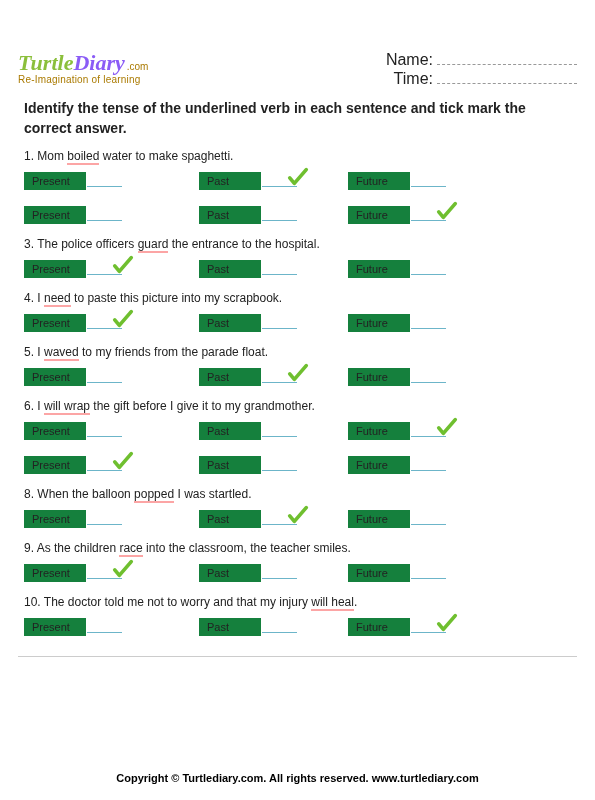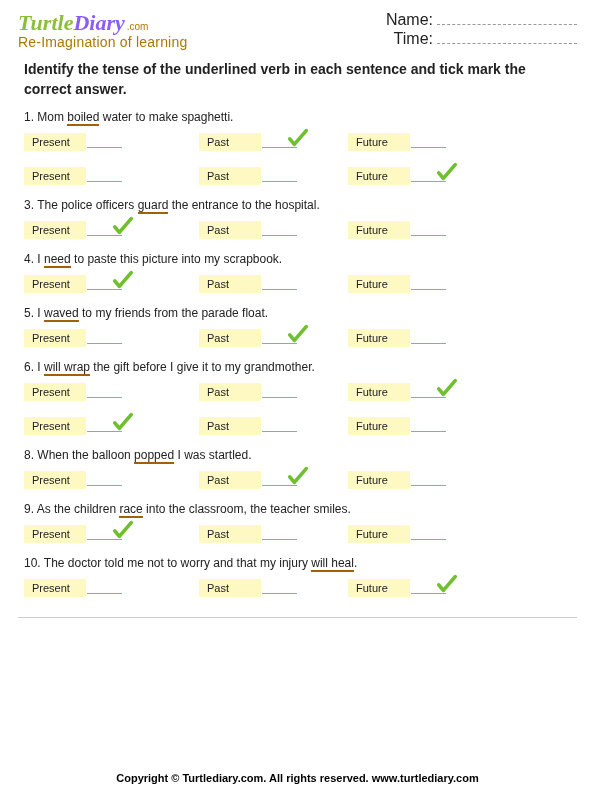--- a/index.html
+++ b/index.html
@@ -1,37 +1,37 @@
 <!DOCTYPE html>
 <html><head>
 <meta charset="utf-8">
 <style>
 * { box-sizing: border-box; margin: 0; padding: 0; }
 body { font-family: Arial, sans-serif; font-size: 12px; width: 595px; height: 800px; background: #fff; color: #222; position: relative; }
 .page { padding: 10px 18px; }
-.header { display: flex; align-items: flex-start; margin-bottom: 8px; }
+.header { display: flex; align-items: flex-start; margin-bottom: 8px; margin-top: 40px; }
 .logo { display: flex; flex-direction: column; align-items: flex-start; }
 .logo-main { display: flex; align-items: baseline; }
 .logo-script { font-family: "Comic Sans MS", cursive; font-weight: bold; font-size: 22px; font-style: italic; }
 .t1 { color: #8bbf3b; } .t2 { color: #8b5cf6; }
 .logo-domain { font-size: 10px; color: #aa7a00; margin-left: 2px; }
-.logo-tag { font-size: 14px; color: #aa7a00; letter-spacing: .2px; margin-top: -2px; }
+.logo-tag { font-size: 10px; color: #aa7a00; letter-spacing: .2px; margin-top: -2px; }
 .info { margin-left: auto; text-align: right; font-size: 16px; color: #222; }
 .info-row { margin: 1px 0; }
 .info-line { display: inline-block; width: 140px; border-bottom: 1px dashed #999; height: 10px; vertical-align: baseline; margin-left: 4px; }
 .instructions { font-weight: bold; font-size: 14px; line-height: 1.4; padding: 2px 6px; margin-bottom: 6px; }
 .question { margin-bottom: 8px; }
 .q-text { font-size: 12px; color: #222; padding: 3px 6px; }
-.under { border-bottom: 2px solid #a16207; padding-bottom: 0px; }
+.under { border-bottom: 2px solid #fca5a5; padding-bottom: 0px; }
 .answers { display: flex; padding: 4px 6px 0 6px; }
 .ans { display: flex; align-items: center; }
 .ans.col1 { width: 175px; }
 .ans.col2 { width: 149px; }
 .ans.col3 { flex: 1; }
-.label { background: #fef9c3; padding: 3px 12px 3px 8px; font-size: 11px; color: #222; min-width: 62px; text-align: left; }
+.label { background: #15803d; padding: 3px 12px 3px 8px; font-size: 11px; color: #222; min-width: 62px; text-align: left; }
 .line { display: inline-block; border-bottom: 1px solid #6cb5c9; width: 35px; height: 12px; margin-left: 1px; }
 .tick { width: 30px; height: 22px; display: flex; align-items: center; justify-content: center; margin-left: -14px; position: relative; top: -4px;}
 .tick svg { width: 24px; height: 22px; }
 .footer { text-align: center; font-weight: bold; font-size: 11px; position: absolute; bottom: 16px; left: 0; right: 0; color: #000; }
 .hr { height: 1px; background: #ccc; margin: 0 18px 4px 18px; }
 </style>
 </head>
 <body>
 
 <div class="page">

